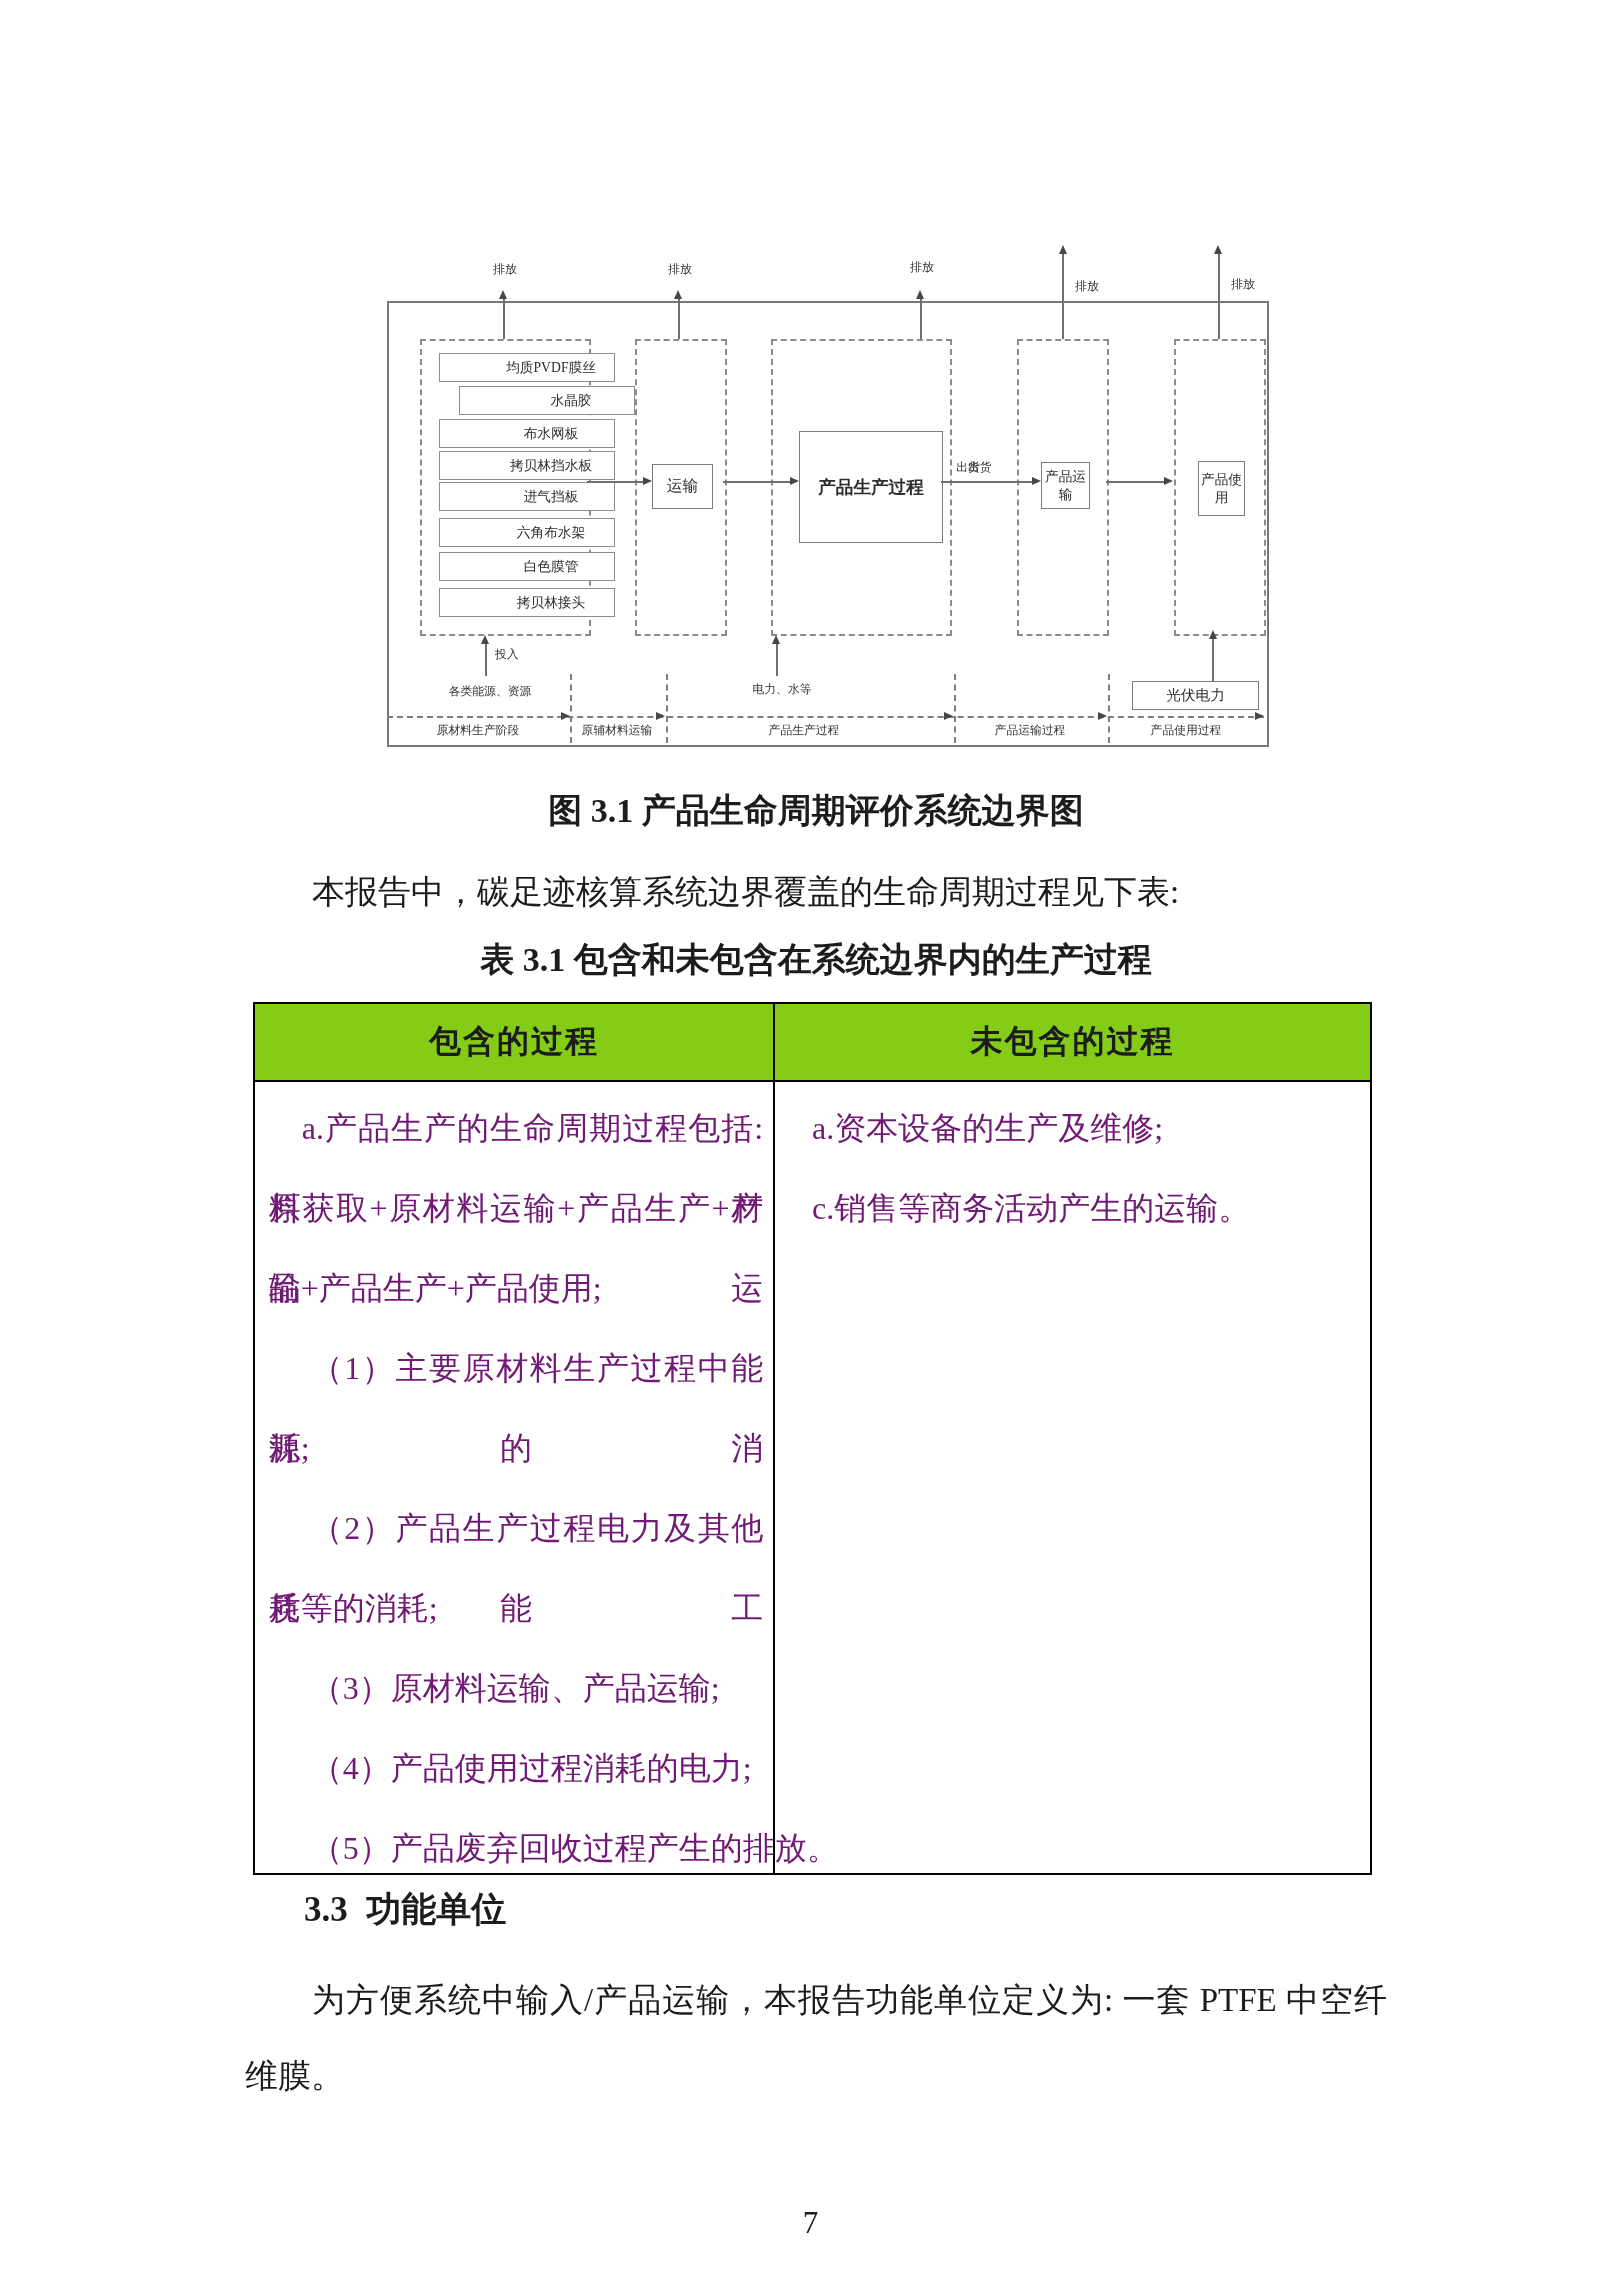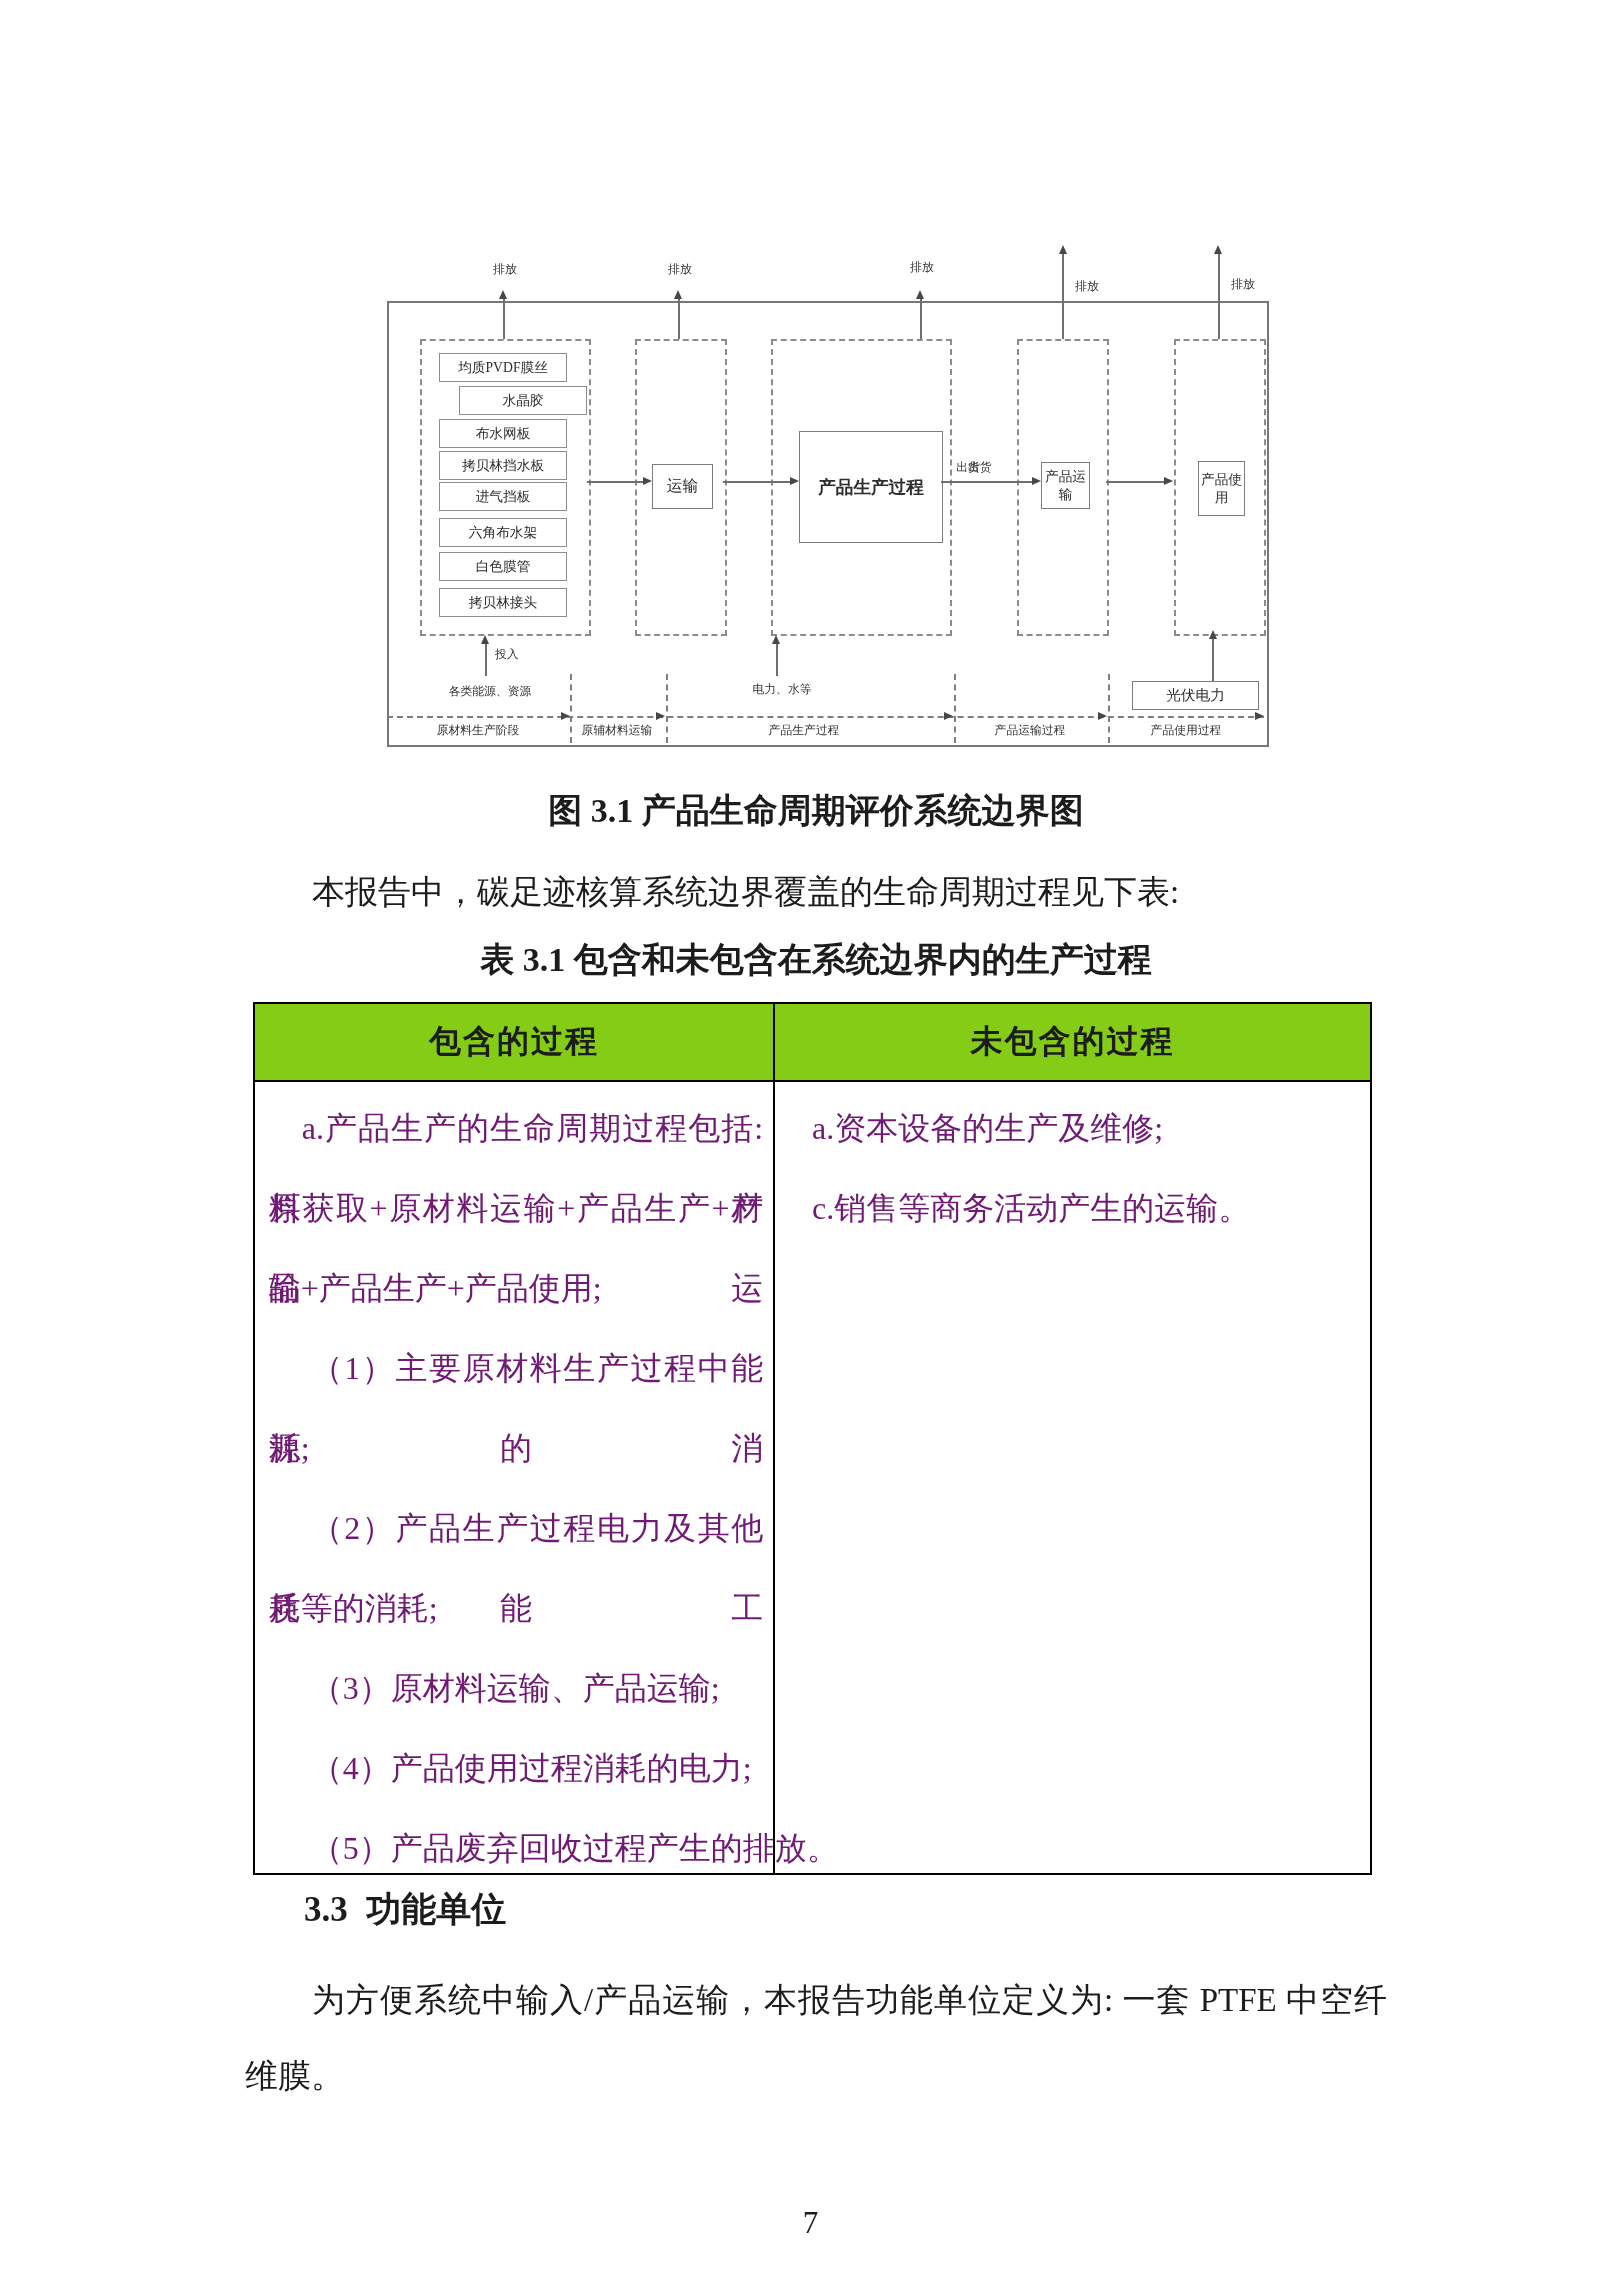--- a/index.html
+++ b/index.html
@@ -3,21 +3,21 @@
 <meta charset="utf-8">
 <style>
   html,body{margin:0;padding:0;background:#ffffff;}
   .page{position:relative;width:1621px;height:2292px;background:#ffffff;overflow:hidden;
         font-family:"Liberation Serif","DejaVu Serif",serif;color:#1c1c1c;}
   .abs{position:absolute;}
   
   .outer-rect{border:2px solid #777;}
   .dash-box{border:2px dashed #8c8c8c;}
   .mat-box{border:1.5px solid #8d8d8d;background:#fff;display:flex;align-items:center;justify-content:center;
-           font-size:13.7px;color:#2d2d2d;white-space:nowrap;}
+           font-size:13.7px;color:#2d2d2d;white-space:nowrap;padding-left:48px;}
   .proc-box{border:1.5px solid #7c7c7c;background:#fff;display:flex;align-items:center;justify-content:center;
             text-align:center;color:#2d2d2d;}
   .lbl{font-size:11.8px;color:#333;white-space:nowrap;}
   .lbl13{font-size:12px;color:#333;white-space:nowrap;}
   .cx{transform:translateX(-50%);}
   .hl{border-top:2px solid #6f6f6f;}
   .vl{border-left:2px solid #6f6f6f;}
   .hdash{border-top:2px dashed #7d7d7d;}
   .vdash{border-left:2px dashed #7d7d7d;}
   .ar-r{width:0;height:0;border-top:4.9px solid transparent;border-bottom:4.9px solid transparent;border-left:9.8px solid #474747;}

